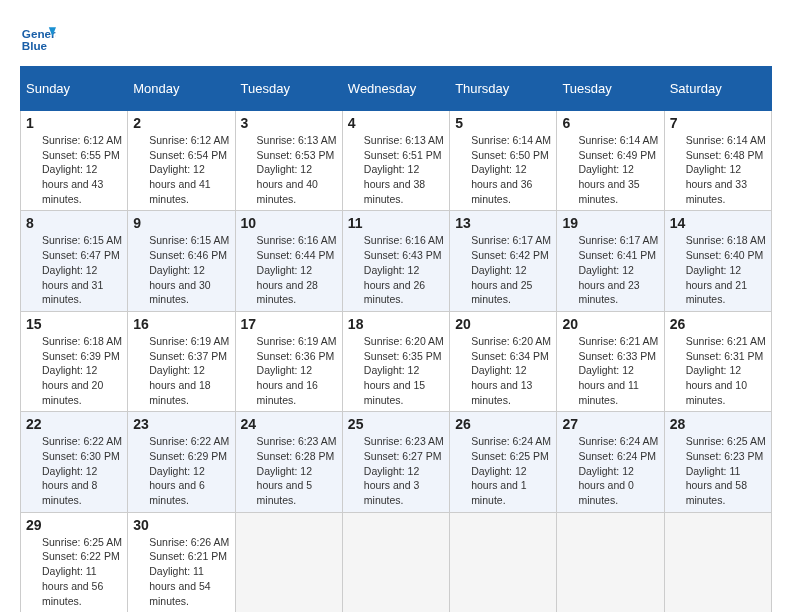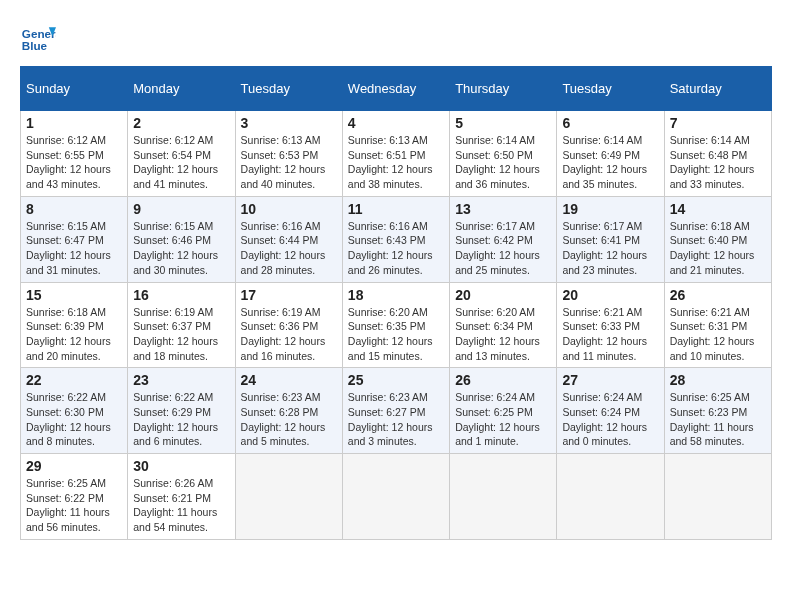--- a/index.html
+++ b/index.html
@@ -67,20 +67,21 @@
       font-size: 14px;
       font-weight: bold;
       color: #222;
       display: block;
       margin-bottom: 2px;
     }
     .day-info {
       color: #333;
       line-height: 1.4;
       font-size: 10.5px;
+      margin-left: 16px;
     }
     tr:nth-child(even) td:not(.empty) {
       background: #f0f4fb;
     }
   </style>
 </head>
 <body>
 
 <div class="header">
   <div class="logo">

